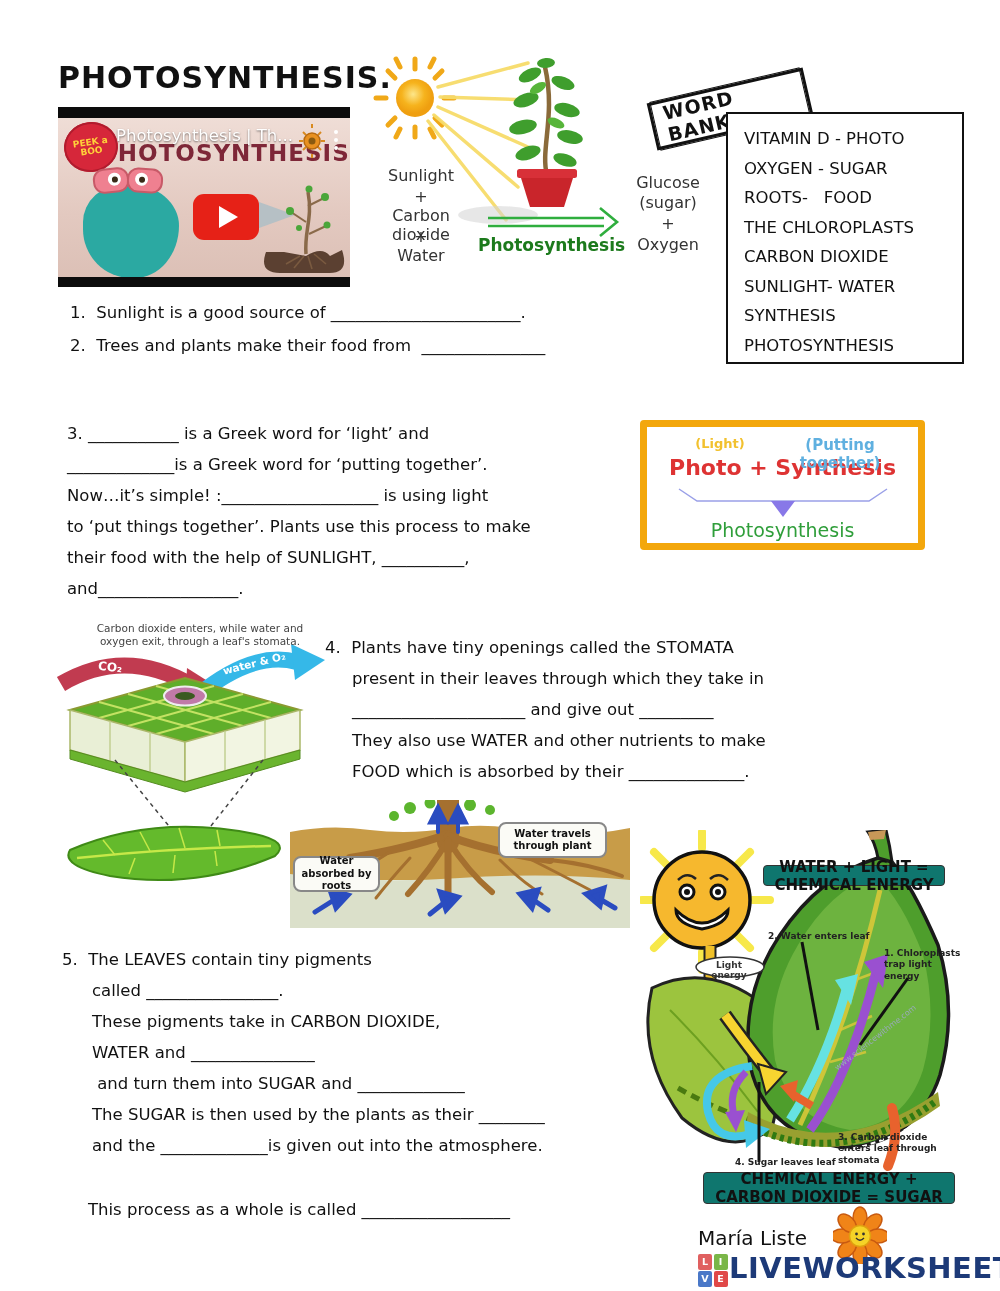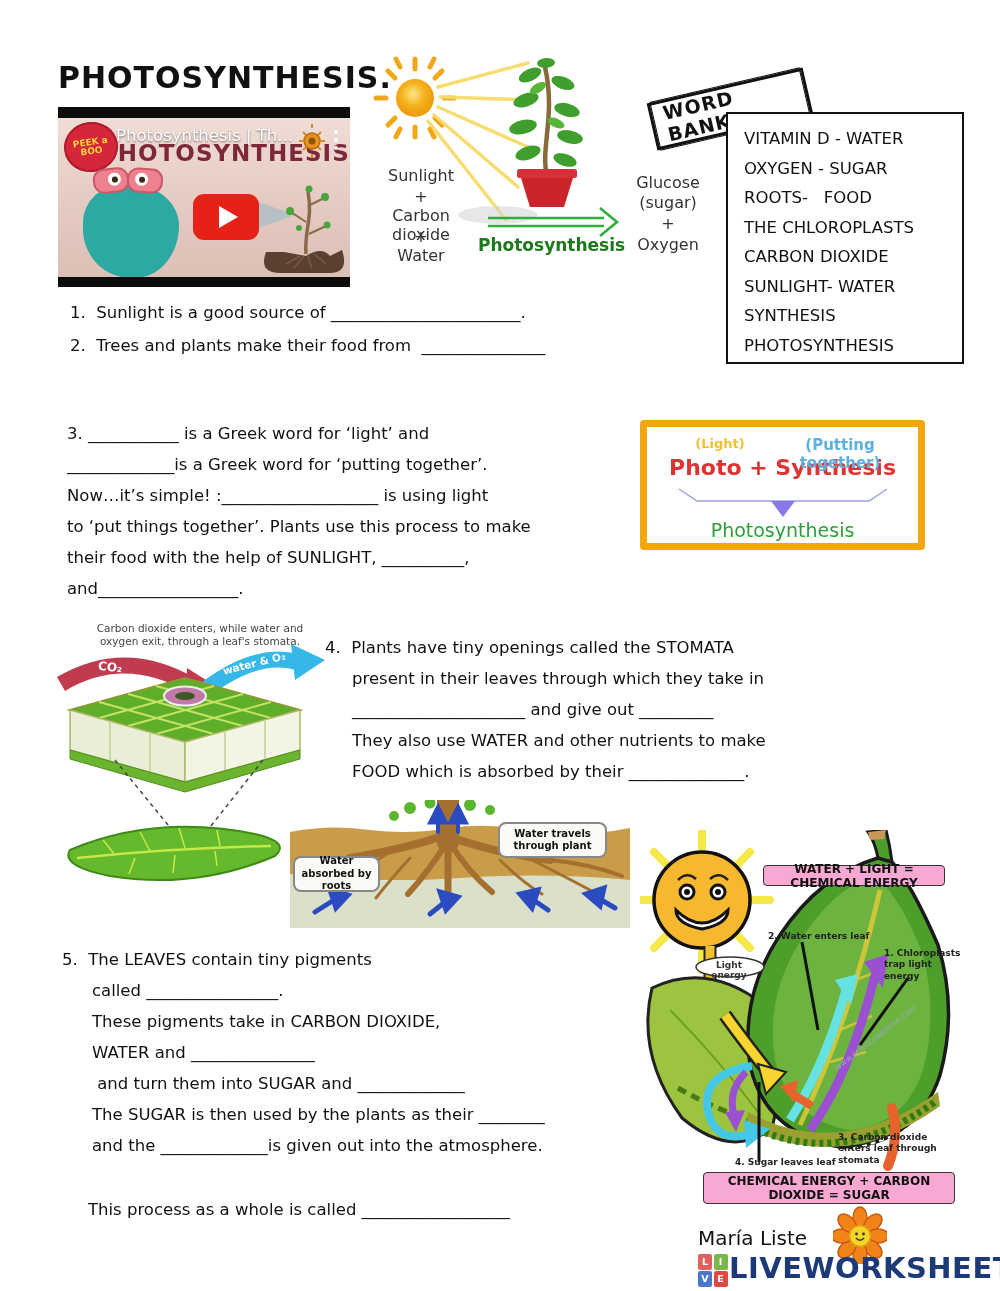--- a/index.html
+++ b/index.html
@@ -51,21 +51,21 @@
   .pb-formula{left:0;top:28px;width:271px;text-align:center;font-size:22px;color:#de3333;font-weight:bold;}
   .pb-result{left:0;top:92px;width:271px;text-align:center;font-size:19px;color:#2f9e3a;}
   
   .stoma-cap{left:85px;top:622px;width:230px;text-align:center;font-size:10.5px;color:#444;line-height:1.25;}
   .co2-lab{left:98px;top:660px;color:#fff;font-weight:bold;font-size:12px;transform:rotate(6deg);}
   .wo2-lab{left:222px;top:657px;color:#fff;font-weight:bold;font-size:10.5px;transform:rotate(-14deg);}
   
   .rlab{background:#fbfbf6;border:2px solid #888;border-radius:8px;font-size:10px;font-weight:bold;
     text-align:center;display:flex;align-items:center;justify-content:center;line-height:1.25;box-sizing:border-box;}
   
-  .eqbox{background:#f9a8d4;border:1.5px solid #333;border-radius:4px;font-size:12px;font-weight:bold;
+  .eqbox{background:#0f766e;border:1.5px solid #333;border-radius:4px;font-size:15px;font-weight:bold;
     text-align:center;display:flex;align-items:center;justify-content:center;box-sizing:border-box;}
   .step{font-size:9px;font-weight:bold;color:#222;line-height:1.25;}
   .lightenergy{left:700px;top:960px;width:58px;text-align:center;font-size:9px;font-weight:bold;color:#333;}
   .watermark{left:826px;top:1036px;width:92px;font-size:8px;color:#9ab;transform:rotate(-38deg);}
   
   .author{left:698px;top:1226px;font-size:20px;}
   .brand{left:729px;top:1251px;font-size:29px;font-weight:800;color:#1d3a78;letter-spacing:.5px;}
   .lgrid{left:698px;top:1254px;width:30px;height:33px;display:grid;
     grid-template-columns:14px 14px;grid-template-rows:15.5px 15.5px;gap:1.5px;}
   .lcell{color:#fff;font-size:9.5px;font-weight:bold;display:flex;align-items:center;justify-content:center;border-radius:2px;}
@@ -207,21 +207,21 @@
 <div class="abs eqlabel" style="left:478px;top:235px">Photosynthesis</div>
 <div class="abs eqtxt" style="left:613px;top:173px;width:110px">Glucose</div>
 <div class="abs eqtxt" style="left:613px;top:193px;width:110px">(sugar)</div>
 <div class="abs eqtxt" style="left:613px;top:214px;width:110px">+</div>
 <div class="abs eqtxt" style="left:613px;top:235px;width:110px">Oxygen</div>
 
 <div class="abs wb-label">
   <div class="wb-label-in">WORD BANK</div>
 </div>
 <div class="abs wb-box">
-  <div class="wb-item">VITAMIN D - WATER</div>
+  <div class="wb-item">VITAMIN D - PHOTO</div>
   <div class="wb-item">OXYGEN - SUGAR</div>
   <div class="wb-item">ROOTS-   FOOD</div>
   <div class="wb-item">THE CHLOROPLASTS</div>
   <div class="wb-item">CARBON DIOXIDE</div>
   <div class="wb-item">SUNLIGHT- WATER</div>
   <div class="wb-item">SYNTHESIS</div>
   <div class="wb-item">PHOTOSYNTHESIS</div>
 </div>
 
 <div class="abs q" style="left:70px;top:303px">1.  Sunlight is a good source of _______________________.</div>

